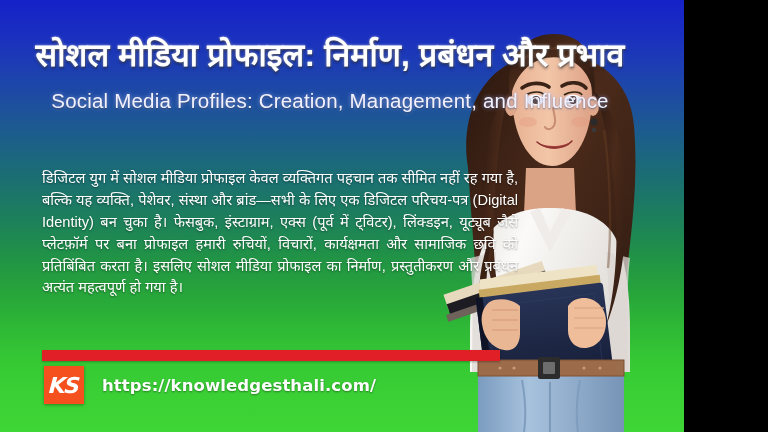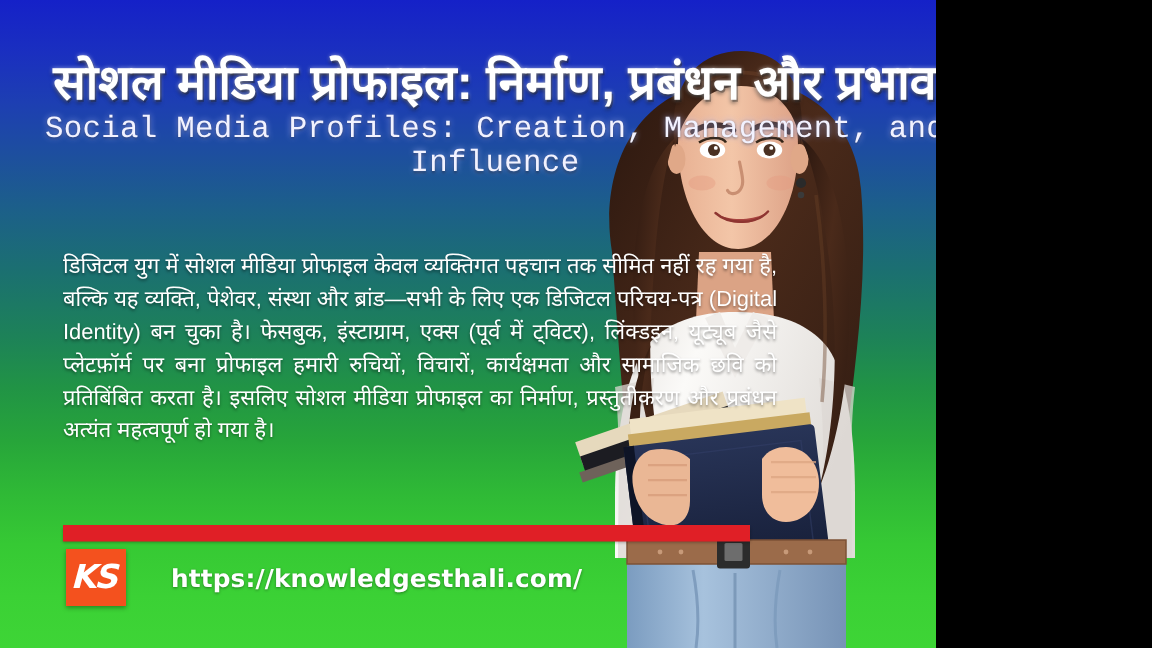--- a/index.html
+++ b/index.html
@@ -5,21 +5,21 @@
   html, body {
     margin: 0;
     padding: 0;
     background: #000;
   }
   body {
     font-family: "Liberation Sans", sans-serif;
   }
   .banner {
     position: relative;
-    width: 624px;
+    width: 684px;
     height: 432px;
     overflow: hidden;
     background: linear-gradient(180deg,
         #1521c8 0%,
         #1a2fc0 8%,
         #1d3fb2 16%,
         #1d4f9e 24%,
         #1c5f8a 32%,
         #1b7070 42%,
         #1d8258 52%,
@@ -48,21 +48,22 @@
     color: #ffffff;
     letter-spacing: 0.1px;
     text-shadow:
        0 0 3px rgba(255,255,255,0.55),
        0 2px 3px rgba(0,0,0,0.55),
        1px 1px 0 rgba(0,0,0,0.35);
     padding: 0 12px;
     box-sizing: border-box;
   }
   .subhead {
-    font-family: Liberation Mono, monospace;
+    margin-top: 14px;
+    font-family: Liberation Sans, sans-serif;
     font-size: 20.5px;
     font-weight: normal;
     color: #f2f2ff;
     letter-spacing: 0.2px;
     text-shadow:
        0 0 4px rgba(180,190,255,0.75),
        0 1px 2px rgba(0,0,0,0.5);
     padding: 0 9px;
     box-sizing: border-box;
   }
@@ -114,21 +115,21 @@
   .logo-mark span {
     font-family: "DejaVu Sans", sans-serif;
     font-weight: bold;
     font-style: italic;
     font-size: 22px;
     color: #ffffff;
     letter-spacing: -1.5px;
     transform: skewX(-4deg);
   }
   .site-url {
-    margin-left: 30px;
+    margin-left: 18px;
     font-family: "DejaVu Sans", sans-serif;
     font-weight: bold;
     font-size: 16.5px;
     color: #ffffff;
     letter-spacing: 0.1px;
     text-shadow: 0 1px 2px rgba(0,0,0,0.40);
   }
 
   
   .photo {

